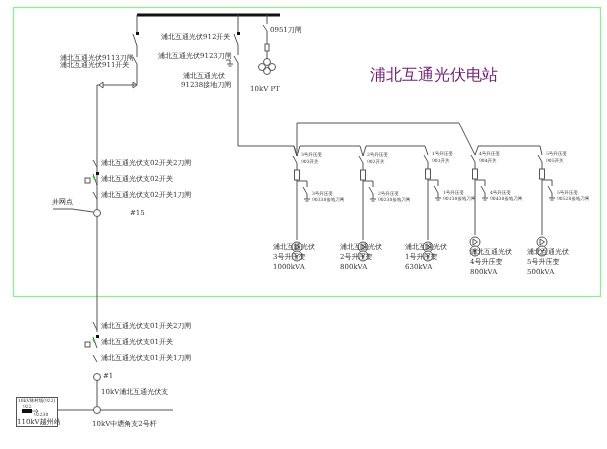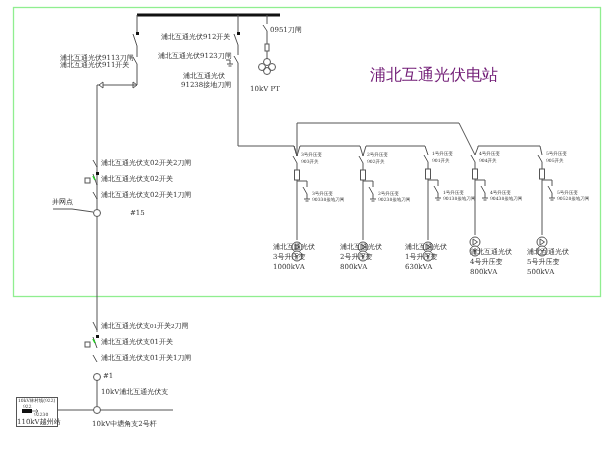--- a/index.html
+++ b/index.html
@@ -185,21 +185,21 @@
     <div class="t" style="left: 527px; top: 248px;">浦北互通光伏</div>
     <div class="t" style="left: 527px; top: 258px;">5号升压变</div>
     <div class="t" style="left: 527px; top: 268px;">500kVA</div>
   </div>
 
 <div class="t" style="left:101px;top:159px;">浦北互通光伏支02开关2刀闸</div>
 <div class="t" style="left:101px;top:175px;">浦北互通光伏支02开关</div>
 <div class="t" style="left:101px;top:191px;text-align:center;">浦北互通光伏支02开关1刀闸</div>
 <div class="t" style="left:52px;top:198px;">并网点</div>
 <div class="t" style="left:103px;top:209px;margin-left:27px;">#15</div>
-<div class="t" style="left:101px;top:322px;font-family:Liberation Serif, serif;">浦北互通光伏支01开关2刀闸</div>
+<div class="t" style="left:101px;top:322px;">浦北互通光伏支01开关2刀闸</div>
 <div class="t" style="left:101px;top:338px;">浦北互通光伏支01开关</div>
 <div class="t" style="left:101px;top:354px;">浦北互通光伏支01开关1刀闸</div>
 <div class="t" style="left:103px;top:372px;">#1</div>
 <div class="t" style="left:101px;top:388px;">10kV浦北互通光伏支</div>
 <div class="t" style="left:92px;top:420px;">10kV中塘角支2号杆</div>
 <div class="t tiny" style="left:18px;top:398px;">10kV林村线(922)</div>
 <div class="t tiny" style="left:23px;top:404px;">922</div>
 <div class="t tiny" style="left:34px;top:412px;">92230</div>
 <div class="t" style="left:17px;top:418px;">110kV越州站</div>
 

